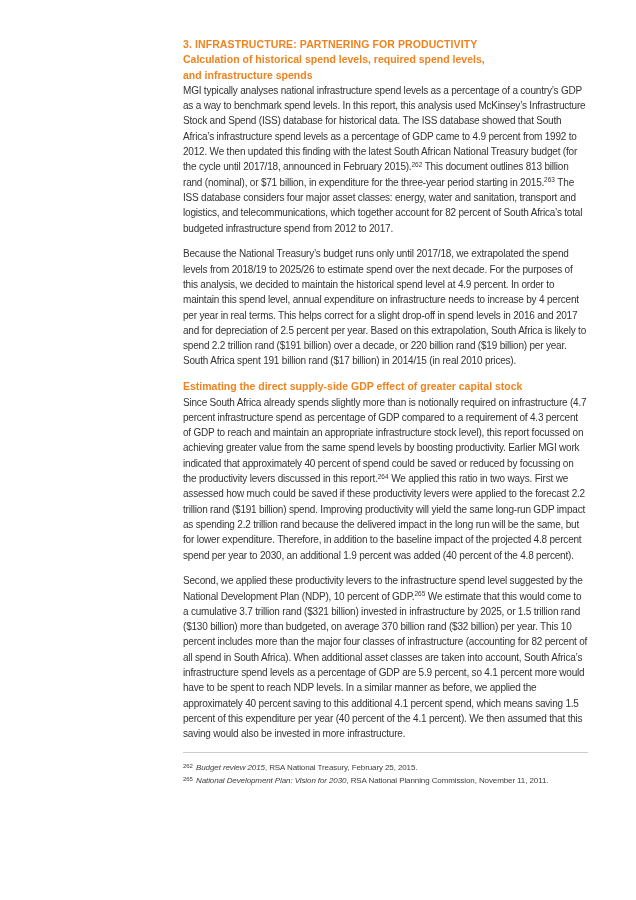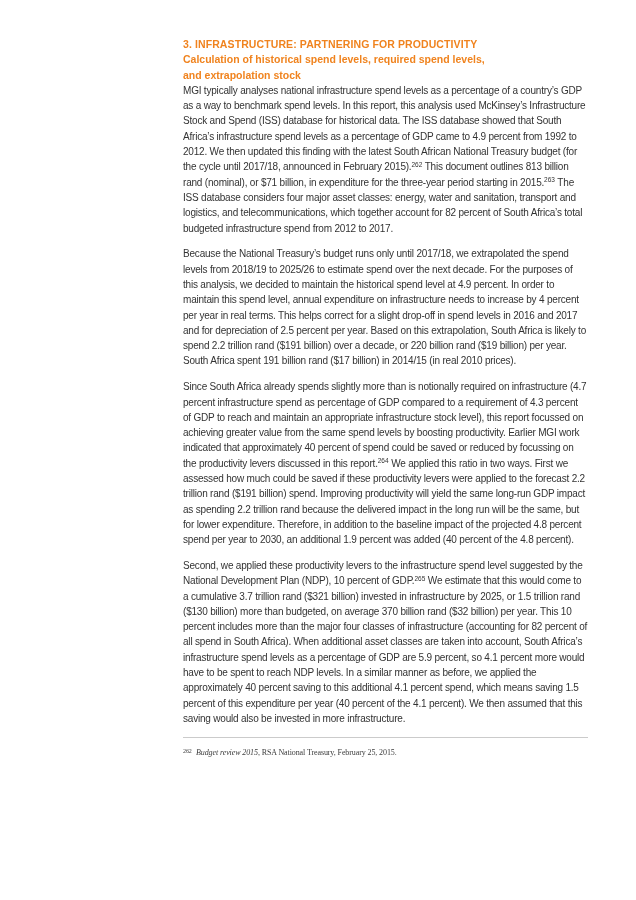--- a/index.html
+++ b/index.html
@@ -56,21 +56,20 @@
     list-style: none;
     margin-top: 8px;
   }
   .footnote {
     position: relative;
     font-size: 8px;
     line-height: 13px;
     letter-spacing: -0.1px;
     color: var(--fn, #3C3C3C);
     padding-left: 13px;
-    font-family: Liberation Serif, serif;
   }
   .footnote .marker {
     position: absolute;
     left: 0;
     top: -1px;
     font-size: 6px;
   }
   .italic { font-style: italic; }
   .page-footer {
     position: absolute;
@@ -98,32 +97,34 @@
     text-align: right;
   }
 </style>
 </head>
 <body>
 
 <div class="page">
   <main class="content">
     <h2 class="kicker">3. INFRASTRUCTURE: PARTNERING FOR PRODUCTIVITY</h2>
     <h3 class="subheading">Calculation of historical spend levels, required spend levels,
-and extrapolation stock</h3>
+and infrastructure spends</h3>
     <div>
         <p class="body-p"><span class="run">MGI typically analyses national infrastructure spend levels as a percentage of a country’s GDP as a way to benchmark spend levels. In this report, this analysis used McKinsey’s Infrastructure Stock and Spend (ISS) database for historical data. The ISS database showed that South Africa’s infrastructure spend levels as a percentage of GDP came to 4.9 percent from 1992 to 2012. We then updated this finding with the latest South African National Treasury budget (for the cycle until 2017/18, announced in February 2015).</span><sup class="fnref">262</sup><span class="run"> This document outlines 813 billion rand (nominal), or $71 billion, in expenditure for the three-year period starting in 2015.</span><sup class="fnref">263</sup><span class="run"> The ISS database considers four major asset classes: energy, water and sanitation, transport and logistics, and telecommunications, which together account for 82 percent of South Africa’s total budgeted infrastructure spend from 2012 to 2017.</span></p>
         <p class="body-p"><span class="run">Because the National Treasury’s budget runs only until 2017/18, we extrapolated the spend levels from 2018/19 to 2025/26 to estimate spend over the next decade. For the purposes of this analysis, we decided to maintain the historical spend level at 4.9 percent. In order to maintain this spend level, annual expenditure on infrastructure needs to increase by 4 percent per year in real terms. This helps correct for a slight drop-off in spend levels in 2016 and 2017 and for depreciation of 2.5 percent per year. Based on this extrapolation, South Africa is likely to spend 2.2 trillion rand ($191 billion) over a decade, or 220 billion rand ($19 billion) per year. South Africa spent 191 billion rand ($17 billion) in 2014/15 (in real 2010 prices).</span></p>
       </div>
+    <h3 class="subheading">Estimating the direct supply-side GDP effect of greater capital stock</h3>
     <div>
         <p class="body-p"><span class="run">Since South Africa already spends slightly more than is notionally required on infrastructure (4.7 percent infrastructure spend as percentage of GDP compared to a requirement of 4.3 percent of GDP to reach and maintain an appropriate infrastructure stock level), this report focussed on achieving greater value from the same spend levels by boosting productivity. Earlier MGI work indicated that approximately 40 percent of spend could be saved or reduced by focussing on the productivity levers discussed in this report.</span><sup class="fnref">264</sup><span class="run"> We applied this ratio in two ways. First we assessed how much could be saved if these productivity levers were applied to the forecast 2.2 trillion rand ($191 billion) spend. Improving productivity will yield the same long-run GDP impact as spending 2.2 trillion rand because the delivered impact in the long run will be the same, but for lower expenditure. Therefore, in addition to the baseline impact of the projected 4.8 percent spend per year to 2030, an additional 1.9 percent was added (40 percent of the 4.8 percent).</span></p>
         <p class="body-p"><span class="run">Second, we applied these productivity levers to the infrastructure spend level suggested by the National Development Plan (NDP), 10 percent of GDP.</span><sup class="fnref">265</sup><span class="run"> We estimate that this would come to a cumulative 3.7 trillion rand ($321 billion) invested in infrastructure by 2025, or 1.5 trillion rand ($130 billion) more than budgeted, on average 370 billion rand ($32 billion) per year. This 10 percent includes more than the major four classes of infrastructure (accounting for 82 percent of all spend in South Africa). When additional asset classes are taken into account, South Africa’s infrastructure spend levels as a percentage of GDP are 5.9 percent, so 4.1 percent more would have to be spent to reach NDP levels. In a similar manner as before, we applied the approximately 40 percent saving to this additional 4.1 percent spend, which means saving 1.5 percent of this expenditure per year (40 percent of the 4.1 percent). We then assumed that this saving would also be invested in more infrastructure.</span></p>
       </div>
     <div class="footnote-sep"></div>
     <ol class="footnotes" id="footnotes">
         <li class="footnote"><span class="marker">262</span><span class="run italic">Budget review 2015</span><span class="run">, RSA National Treasury, February 25, 2015.</span></li>
+        <li class="footnote"><span class="marker">265</span><span class="run italic">National Development Plan: Vision for 2030</span><span class="run">, RSA National Planning Commission, November 11, 2011.</span></li>
       </ol>
   </main>
 
   <footer class="page-footer">
     <span class="footer-institute">McKinsey Global Institute</span>
     <span class="footer-title">South Africa’s big five: Bold priorities for inclusive growth</span>
     <span class="footer-page">152</span>
   </footer>
 </div>
 

